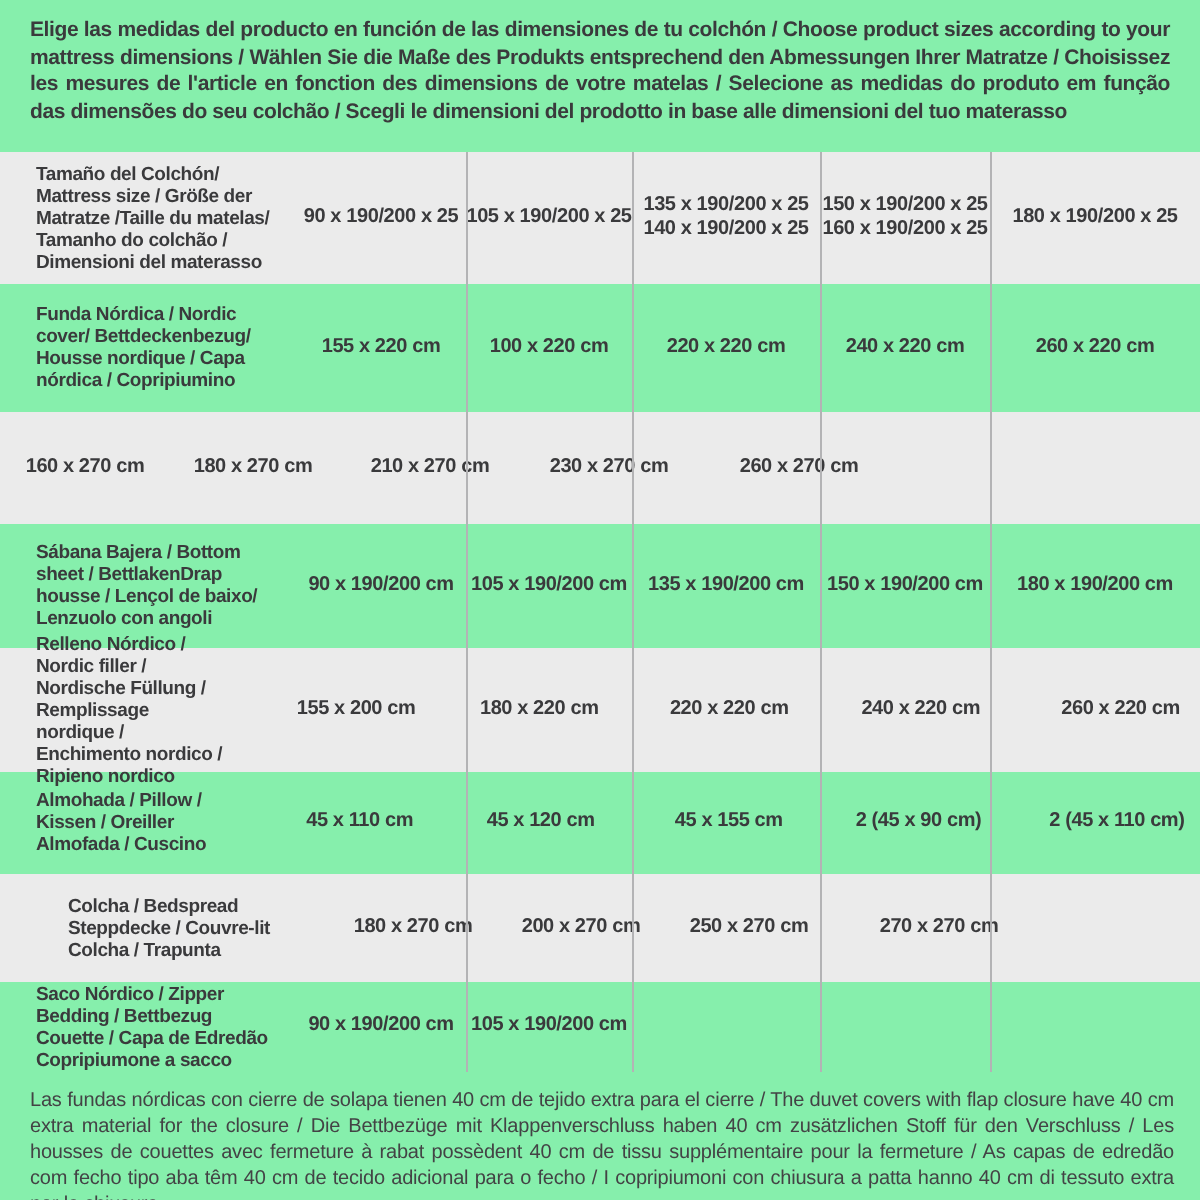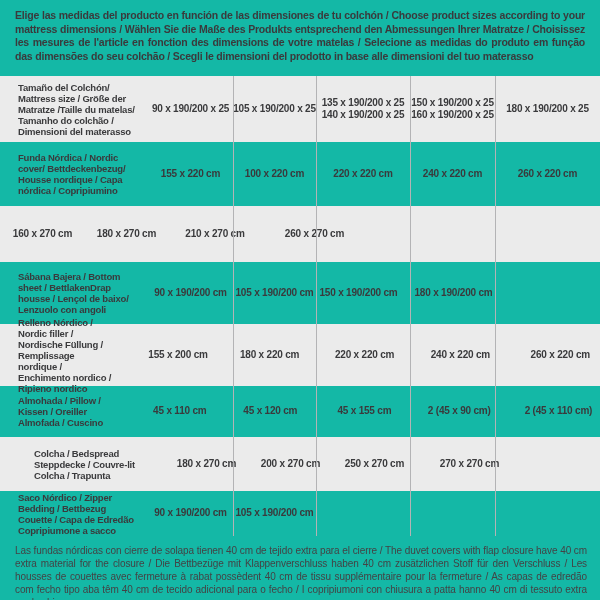--- a/index.html
+++ b/index.html
@@ -1,17 +1,17 @@
 <!DOCTYPE html>
 <html><head>
 <meta charset="utf-8">
 <style>
   html,body{margin:0;padding:0;width:600px;height:600px;overflow:hidden;background:#ffffff;
     font-family:"Liberation Sans",sans-serif;-webkit-font-smoothing:antialiased;}
-  .page{position:relative;width:600px;height:600px;background:#14b8a6;}
+  .page{position:relative;width:600px;height:600px;background:#86efac;}
   .intro{position:absolute;top:9px;left:15px;right:15px;margin:0;
     font-size:10.5px;line-height:13.5px;font-weight:700;letter-spacing:-0.2px;
     color:#3a3a3c;text-align:justify;}
   .footer{position:absolute;top:544px;left:15px;right:13px;margin:0;
     font-size:10px;line-height:13px;font-weight:400;letter-spacing:-0.1px;
     color:#434345;text-align:justify;}
   .table{position:absolute;top:76px;left:0;width:600px;height:460px;}
   .vline{position:absolute;top:0;bottom:0;width:1px;background:#b3b3b5;z-index:2;}
   .v1{left:233px;} .v2{left:316px;} .v3{left:410px;} .v4{left:495px;}
   .row{display:flex;width:600px;}
@@ -55,27 +55,29 @@
       <div class="cell val c2">100 x 220 cm</div>
       <div class="cell val c3">220 x 220 cm</div>
       <div class="cell val c4">240 x 220 cm</div>
       <div class="cell val c5">260 x 220 cm</div>
     </div>
 
     <div class="row h2 gray">
       <div class="cell val c1">160 x 270 cm</div>
       <div class="cell val c2">180 x 270 cm</div>
       <div class="cell val c3">210 x 270 cm</div>
+      <div class="cell val c4">230 x 270 cm</div>
       <div class="cell val c5">260 x 270 cm</div>
     </div>
 
     <div class="row h3">
       <div class="cell label">Sábana Bajera / Bottom sheet / BettlakenDrap housse / Lençol de baixo/ Lenzuolo con angoli</div>
       <div class="cell val c1">90 x 190/200 cm</div>
       <div class="cell val c2">105 x 190/200 cm</div>
+      <div class="cell val c3">135 x 190/200 cm</div>
       <div class="cell val c4">150 x 190/200 cm</div>
       <div class="cell val c5">180 x 190/200 cm</div>
     </div>
 
     <div class="row h4 gray">
       <div class="cell label">Relleno Nórdico / Nordic filler / Nordische Füllung / Remplissage nordique / Enchimento nordico / Ripieno nordico</div>
       <div class="cell val c1">155 x 200 cm</div>
       <div class="cell val c2">180 x 220 cm</div>
       <div class="cell val c3">220 x 220 cm</div>
       <div class="cell val c4">240 x 220 cm</div>

